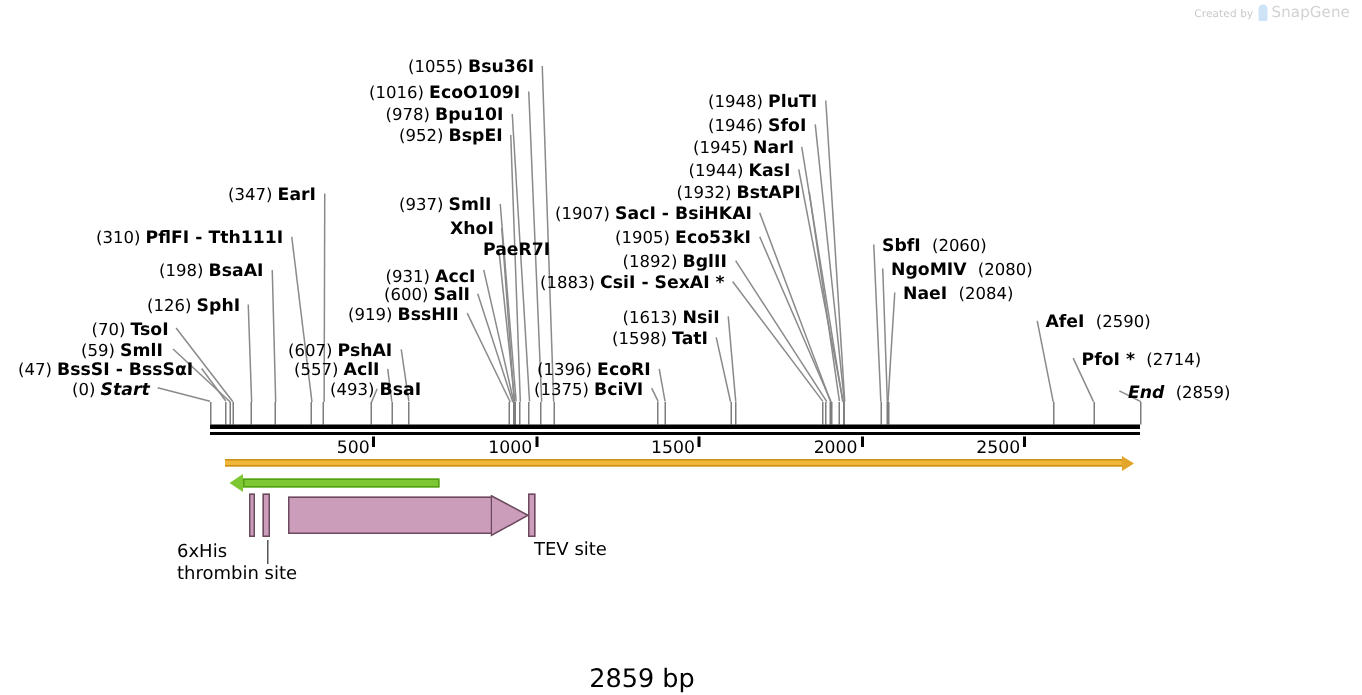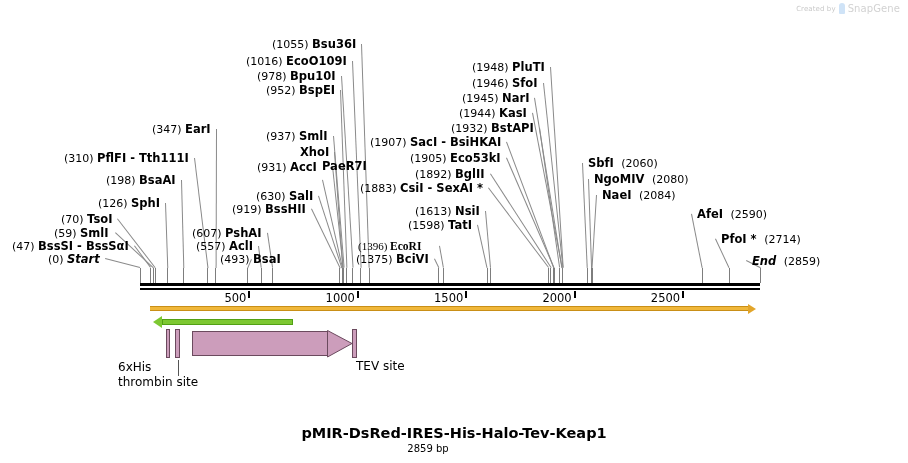--- a/index.html
+++ b/index.html
@@ -172,21 +172,21 @@
     width: 908px;
     text-align: center;
     font-size: 14.5px;
     font-weight: bold;
     color: #000;
   }
   #subtitle {
     position: absolute;
     width: 856px;
     text-align: center;
-    font-size: 10px;
+    font-size: 17px;
     color: #000;
   }
 </style>
 </head>
 <body>
 
 <div id="stage">
 
   <div id="watermark">
     <span class="wm-created">Created by</span>
@@ -243,31 +243,31 @@
       <div class="lbl" style="left: 54px; top: 227px;"><span class="pos">(59) </span><span class="nm">SmlI</span></div>
       <div class="lbl" style="left: 61px; top: 213px;"><span class="pos">(70) </span><span class="nm">TsoI</span></div>
       <div class="lbl" style="left: 98px; top: 197px;"><span class="pos">(126) </span><span class="nm">SphI</span></div>
       <div class="lbl" style="left: 106px; top: 174px;"><span class="pos">(198) </span><span class="nm">BsaAI</span></div>
       <div class="lbl" style="left: 64px; top: 152px;"><span class="pos">(310) </span><span class="nm">PflFI - Tth111I</span></div>
       <div class="lbl" style="left: 152px; top: 123px;"><span class="pos">(347) </span><span class="nm">EarI</span></div>
       <div class="lbl" style="left: 185px; top: 253px; padding-left: 35px;"><span class="pos">(493) </span><span class="nm">BsaI</span></div>
       <div class="lbl" style="left: 196px; top: 240px;"><span class="pos">(557) </span><span class="nm">AclI</span></div>
       <div class="lbl" style="left: 192px; top: 227px;"><span class="pos">(607) </span><span class="nm">PshAI</span></div>
       <div class="lbl" style="left: 232px; top: 203px;"><span class="pos">(919) </span><span class="nm">BssHII</span></div>
-      <div class="lbl" style="left: 256px; top: 190px;"><span class="pos">(630) </span><span class="nm">SalI</span></div>
-      <div class="lbl" style="left: 257px; top: 161px;"><span class="pos">(931) </span><span class="nm">AccI</span></div>
+      <div class="lbl" style="left: 256px; top: 190px;"><span class="pos">(600) </span><span class="nm">SalI</span></div>
+      <div class="lbl" style="left: 257px; top: 178px;"><span class="pos">(931) </span><span class="nm">AccI</span></div>
       <div class="lbl" style="left: 282px; top: 160px; margin-left: 40px;"><span class="nm">PaeR7I</span></div>
       <div class="lbl" style="left: 300px; top: 146px;"><span class="nm">XhoI</span></div>
       <div class="lbl" style="left: 266px; top: 130px;"><span class="pos">(937) </span><span class="nm">SmlI</span></div>
       <div class="lbl" style="left: 266px; top: 84px;"><span class="pos">(952) </span><span class="nm">BspEI</span></div>
       <div class="lbl" style="left: 257px; top: 70px;"><span class="pos">(978) </span><span class="nm">Bpu10I</span></div>
       <div class="lbl" style="left: 246px; top: 55px;"><span class="pos">(1016) </span><span class="nm">EcoO109I</span></div>
       <div class="lbl" style="left: 272px; top: 38px;"><span class="pos">(1055) </span><span class="nm">Bsu36I</span></div>
       <div class="lbl" style="left: 356px; top: 253px;"><span class="pos">(1375) </span><span class="nm">BciVI</span></div>
-      <div class="lbl" style="left: 358px; top: 240px; font-family: Liberation Serif, serif;"><span class="pos">(1396) </span><span class="nm">EcoRI</span></div>
+      <div class="lbl" style="left: 358px; top: 240px;"><span class="pos">(1396) </span><span class="nm">EcoRI</span></div>
       <div class="lbl" style="left: 408px; top: 219px;"><span class="pos">(1598) </span><span class="nm">TatI</span></div>
       <div class="lbl" style="left: 415px; top: 205px;"><span class="pos">(1613) </span><span class="nm">NsiI</span></div>
       <div class="lbl" style="left: 360px; top: 182px;"><span class="pos">(1883) </span><span class="nm">CsiI - SexAI *</span></div>
       <div class="lbl" style="left: 415px; top: 168px;"><span class="pos">(1892) </span><span class="nm">BglII</span></div>
       <div class="lbl" style="left: 410px; top: 152px;"><span class="pos">(1905) </span><span class="nm">Eco53kI</span></div>
       <div class="lbl" style="left: 370px; top: 136px;"><span class="pos">(1907) </span><span class="nm">SacI - BsiHKAI</span></div>
       <div class="lbl" style="left: 451px; top: 122px;"><span class="pos">(1932) </span><span class="nm">BstAPI</span></div>
       <div class="lbl" style="left: 459px; top: 107px;"><span class="pos">(1944) </span><span class="nm">KasI</span></div>
       <div class="lbl" style="left: 462px; top: 92px;"><span class="pos">(1945) </span><span class="nm">NarI</span></div>
       <div class="lbl" style="left: 472px; top: 77px;"><span class="pos">(1946) </span><span class="nm">SfoI</span></div>
@@ -353,16 +353,15 @@
   <svg id="halo-head-outline" width="26" height="28" style="left:327px; top:330px;">
     <polygon points="0.5,0.5 25,13.5 0.5,27" fill="#cc9dbb" stroke="#6b4a5e" stroke-width="1"></polygon>
   </svg>
 
   <div class="note-line" id="note-line-thrombin" style="left: 178px; top: 360px; height: 16px;"></div>
 
   <div class="feat-note" id="note-6xhis" style="left: 118px; top: 360px;">6xHis</div>
   <div class="feat-note" id="note-thrombin" style="left: 118px; top: 375px;">thrombin site</div>
   <div class="feat-note" id="note-tev" style="left: 356px; top: 359px;">TEV site</div>
 
-  <div id="title" style="top: 425px;">pMIR-DsRed-IRES-His-Halo-Tev-Keap1</div>
   <div id="subtitle" style="top: 443px;">2859 bp</div>
 
 </div>
 
 </body></html>

